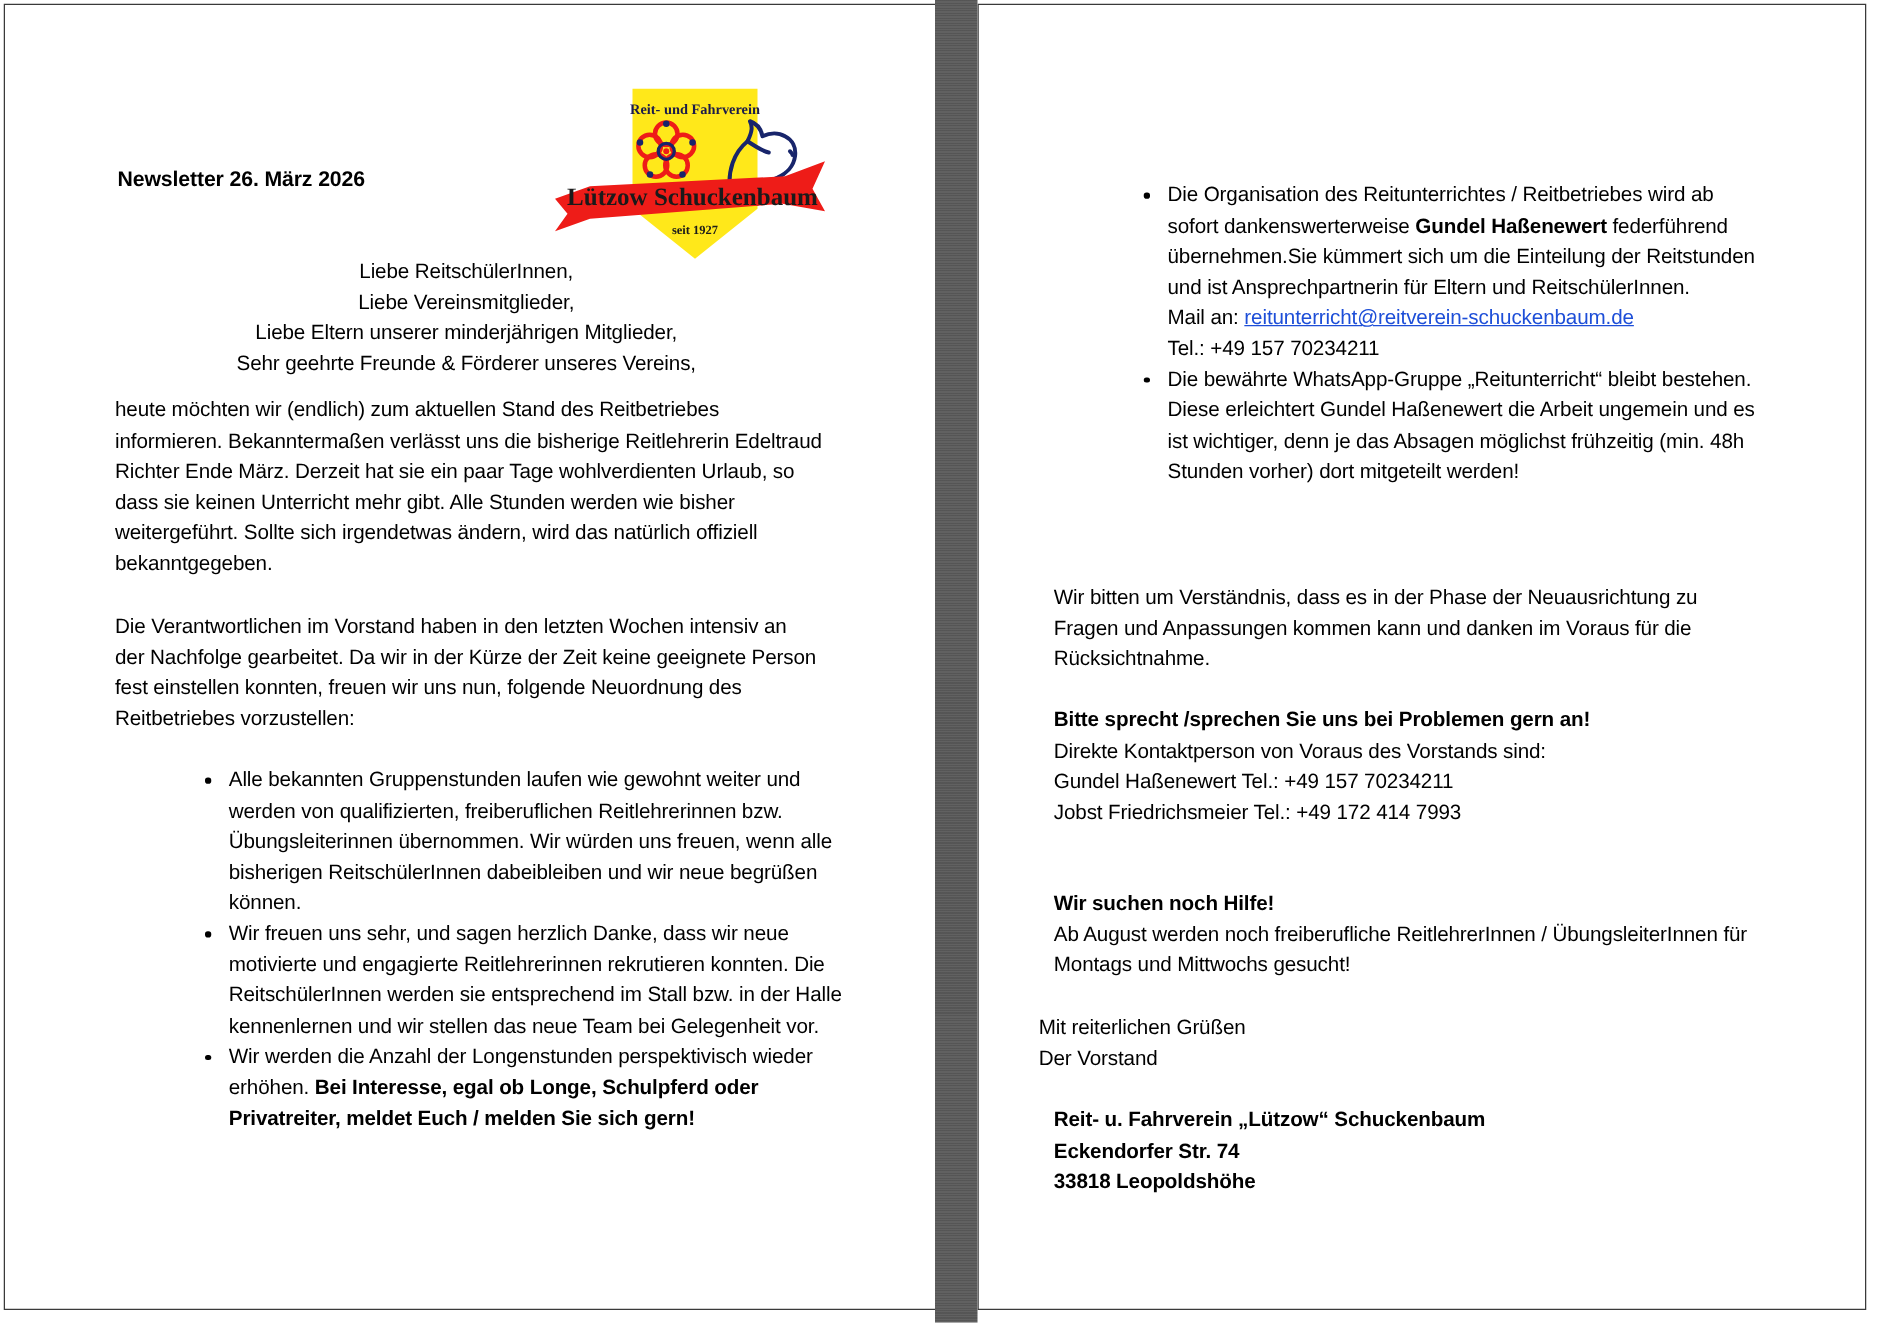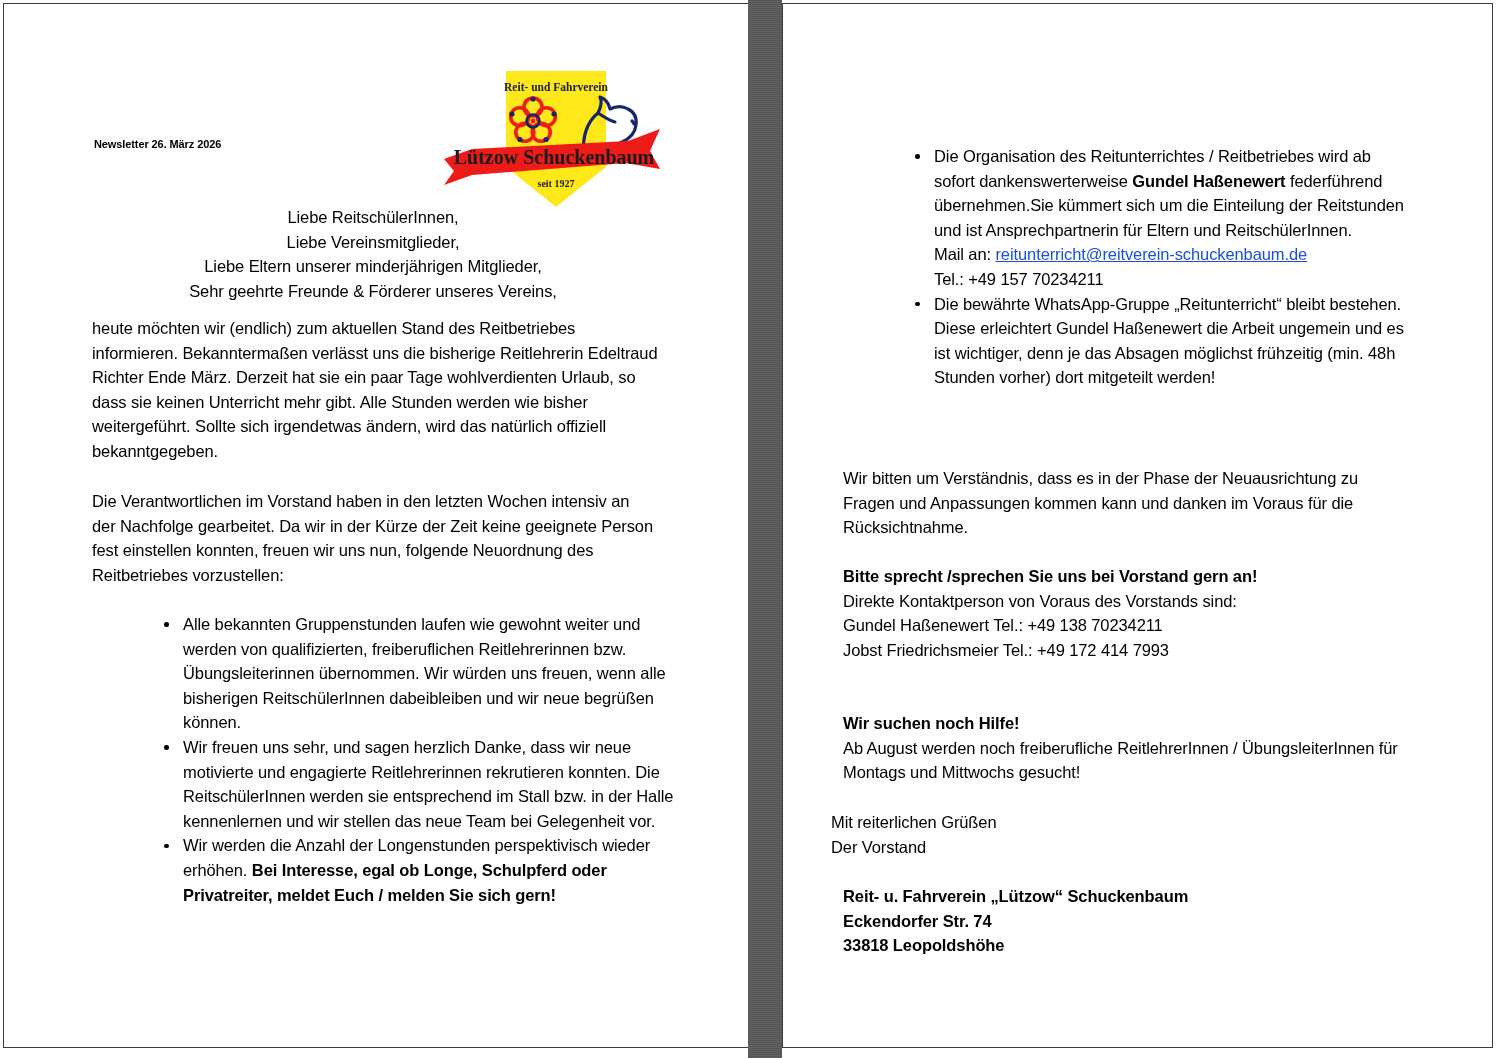--- a/index.html
+++ b/index.html
@@ -61,21 +61,21 @@
     color: #000000;
     letter-spacing: -0.1px;
   }
   .bold { font-weight: bold; }
 
   .title {
     position: absolute;
     left: 90px;
     top: 128px;
     font-weight: bold;
-    font-size: 11px;
+    font-size: 17px;
     color: #000;
   }
 
   .salutation {
     position: absolute;
     left: 89px;
     top: 201px;
     width: 560px;
     text-align: center;
   }
@@ -276,23 +276,23 @@
         </li>
         <li>
           <span class="dot"></span>
           <span>Die bewährte WhatsApp-Gruppe „Reitunterricht“ bleibt bestehen. Diese erleichtert Gundel Haßenewert die Arbeit ungemein und es ist wichtiger, denn je das Absagen möglichst frühzeitig (min. 48h Stunden vorher) dort mitgeteilt werden!</span>
         </li>
       </ul>
 
       <div class="para-understanding doc-text">Wir bitten um Verständnis, dass es in der Phase der Neuausrichtung zu Fragen und Anpassungen kommen kann und danken im Voraus für die Rücksichtnahme.</div>
 
       <div class="block-contact doc-text">
-        <div class="bold">Bitte sprecht /sprechen Sie uns bei Vorstand gern an!</div>
+        <div class="bold">Bitte sprecht /sprechen Sie uns bei Problemen gern an!</div>
         <div>Direkte Kontaktperson von Voraus des Vorstands sind:</div>
-        <div>Gundel Haßenewert Tel.: +49 138 70234211</div>
+        <div>Gundel Haßenewert Tel.: +49 157 70234211</div>
         <div>Jobst Friedrichsmeier Tel.: +49 172 414 7993</div>
       </div>
 
       <div class="block-help doc-text">
         <div class="bold">Wir suchen noch Hilfe!</div>
         <div class="wrap">Ab August werden noch freiberufliche ReitlehrerInnen / ÜbungsleiterInnen für Montags und Mittwochs gesucht!</div>
       </div>
 
       <div class="block-regards doc-text">
         <div>Mit reiterlichen Grüßen</div>

